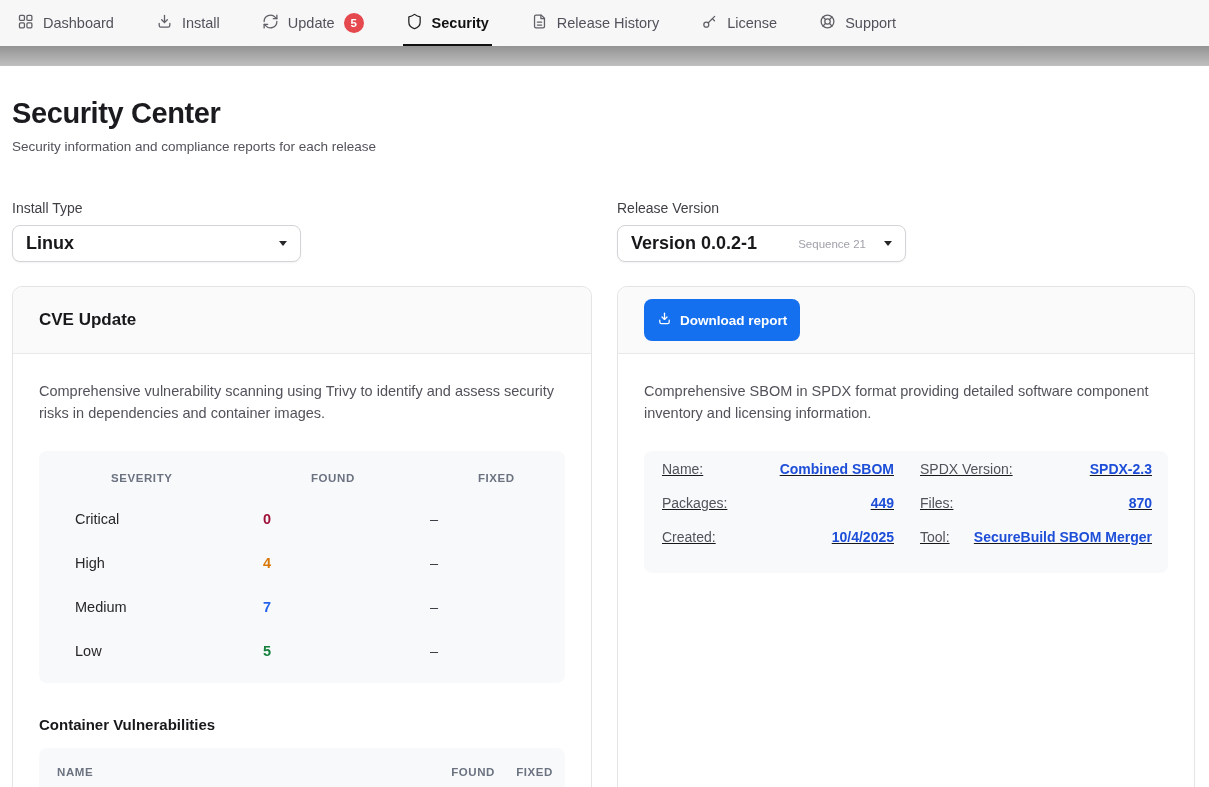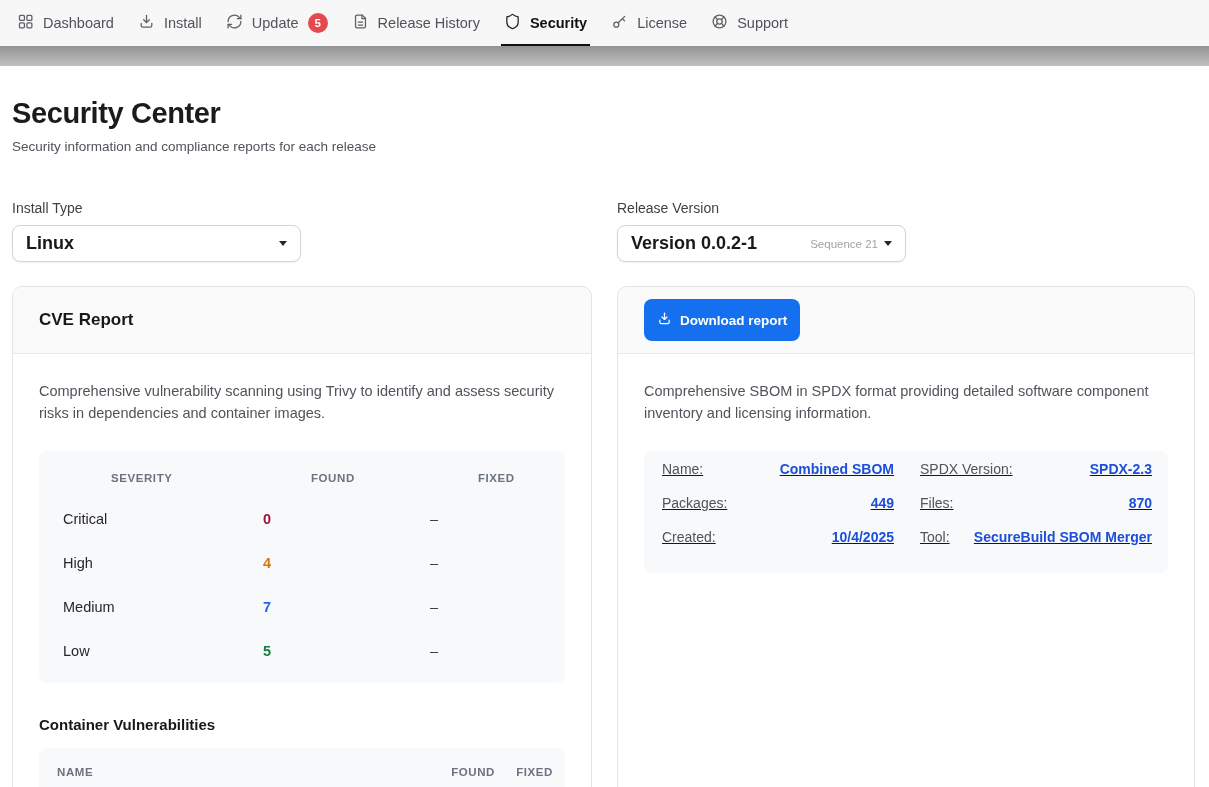--- a/index.html
+++ b/index.html
@@ -5,21 +5,21 @@
   * { box-sizing: border-box; margin: 0; padding: 0; }
   html, body { background: #fff; }
   body {
     width: 1209px; height: 787px; overflow: hidden;
     font-family: "Liberation Sans", "DejaVu Sans", sans-serif;
     color: #18181b;
   }
   
   .nav {
     height: 46px; background: #f7f7f8;
-    display: flex; align-items: center; gap: 24px;
+    display: flex; align-items: center; gap: 42px;
     padding: 0 17px;
   }
   .nav-item {
     display: flex; align-items: center; gap: 9px;
     font-size: 14.5px; font-weight: 500; color: #52525b;
     height: 100%; position: relative; cursor: pointer; white-space: nowrap;
   }
   .nav-item svg { width: 17px; height: 17px; stroke: #5f5f66; fill: none; stroke-width: 1.8; stroke-linecap: round; stroke-linejoin: round; }
   .nav-item.active { color: #111; font-weight: 600; }
   .nav-item.active svg { stroke: #222; }
@@ -47,21 +47,21 @@
 
   
   .filter-label { font-size: 14px; color: #3f3f46; margin-bottom: 9px; }
   .select {
     width: 289px; height: 37px; background: #fff;
     border: 1px solid #d4d4d8; border-radius: 8px;
     display: flex; align-items: center; justify-content: space-between;
     padding: 0 13px; cursor: pointer; box-shadow: 0 1px 2px rgba(0,0,0,.05);
   }
   .select-value { font-size: 18px; font-weight: 700; color: #18181b; }
-  .select-right { display: flex; align-items: center; gap: 6px; }
+  .select-right { display: flex; align-items: center; gap: 18px; }
   .seq-label { font-size: 11.5px; color: #a1a1aa; }
   .caret {
     width: 0; height: 0;
     border-left: 4.5px solid transparent; border-right: 4.5px solid transparent;
     border-top: 5px solid #27272a;
   }
 
   
   .card { border: 1px solid #e4e4e7; border-radius: 10px; background: #fff; height: 640px; overflow: hidden; }
   .card-header {
@@ -70,21 +70,21 @@
     display: flex; align-items: center; justify-content: space-between;
   }
   .card-title { font-size: 17px; font-weight: 600; color: #18181b; }
   .card-body { padding: 27px 26px; }
   .desc { font-size: 14.5px; line-height: 21.5px; color: #52525b; margin-bottom: 27px; max-width: 532px; }
 
   
   .sev-box { background: #f8f9fb; border-radius: 8px; padding: 4px 24px 10px; }
   .sev-row { display: grid; grid-template-columns: 200px 167px 1fr; align-items: center; height: 44px; font-size: 14.5px; }
   .sev-head { height: 42px; font-size: 11.5px; font-weight: 600; letter-spacing: .05em; color: #6b7280; padding-top: 4px; margin-left: 48px; }
-  .sev-name { color: #27272a; }
+  .sev-name { color: #27272a; margin-left: 12px; }
   .sev-found { font-weight: 600; }
   .sev-fixed { color: #3f3f46; }
 
   .sub-title { font-size: 15px; font-weight: 600; color: #18181b; margin: 33px 0 15px; }
   .cv-head {
     background: #f8f9fb; border-radius: 8px 8px 0 0; height: 48px;
     display: flex; align-items: center; padding: 0 12px 0 18px;
     font-size: 11.5px; font-weight: 600; letter-spacing: .05em; color: #6b7280;
   }
   .cv-name { flex: 1; }
@@ -132,34 +132,34 @@
   <div class="nav-item">
     <span><svg viewBox="0 0 24 24">
           <path d="M3 12a9 9 0 0 1 15.5-6.2L21 8"></path>
           <path d="M21 3v5h-5"></path>
           <path d="M21 12a9 9 0 0 1-15.5 6.2L3 16"></path>
           <path d="M3 21v-5h5"></path>
         </svg></span>
     <span>Update</span>
     <span class="nav-badge">5</span>
   </div>
+  <div class="nav-item active">
+    <span><svg viewBox="0 0 24 24">
+          <path d="M20 13c0 5-3.5 7.5-7.66 8.95a1 1 0 0 1-.67-.01C7.5 20.5 4 18 4 13V6a1 1 0 0 1 1-1c2 0 4.5-1.2 6.24-2.72a1.17 1.17 0 0 1 1.52 0C14.51 3.81 17 5 19 5a1 1 0 0 1 1 1z"></path>
+        </svg></span>
+    <span>Security</span>
+  </div>
   <div class="nav-item">
     <span><svg viewBox="0 0 24 24">
           <path d="M14.5 3H7a2 2 0 0 0-2 2v14a2 2 0 0 0 2 2h10a2 2 0 0 0 2-2V7.5z"></path>
           <path d="M14 3v5h5"></path>
           <path d="M9 13h6"></path>
           <path d="M9 17h6"></path>
         </svg></span>
     <span>Release History</span>
-  </div>
-  <div class="nav-item active">
-    <span><svg viewBox="0 0 24 24">
-          <path d="M20 13c0 5-3.5 7.5-7.66 8.95a1 1 0 0 1-.67-.01C7.5 20.5 4 18 4 13V6a1 1 0 0 1 1-1c2 0 4.5-1.2 6.24-2.72a1.17 1.17 0 0 1 1.52 0C14.51 3.81 17 5 19 5a1 1 0 0 1 1 1z"></path>
-        </svg></span>
-    <span>Security</span>
   </div>
   <div class="nav-item">
     <span><svg viewBox="0 0 24 24">
           <circle cx="7.5" cy="16.5" r="3.5"></circle>
           <path d="m10.3 13.7 9-9"></path>
           <path d="m16 8 3 3"></path>
         </svg></span>
     <span>License</span>
   </div>
   <div class="nav-item">
@@ -196,21 +196,21 @@
         <span class="select-value">Version 0.0.2-1</span>
         <span class="select-right">
           <span class="seq-label">Sequence 21</span>
           <span class="caret"></span>
         </span>
       </div>
     </div>
 
     <section class="card">
       <div class="card-header">
-        <h2 class="card-title">CVE Report</h2>
+        <h2 class="card-title">CVE Update</h2>
       </div>
       <div class="card-body">
         <p class="desc">Comprehensive vulnerability scanning using Trivy to identify and assess security risks in dependencies and container images.</p>
 
         <div class="sev-box">
           <div class="sev-row sev-head">
             <span>SEVERITY</span>
             <span>FOUND</span>
             <span>FIXED</span>
           </div>

